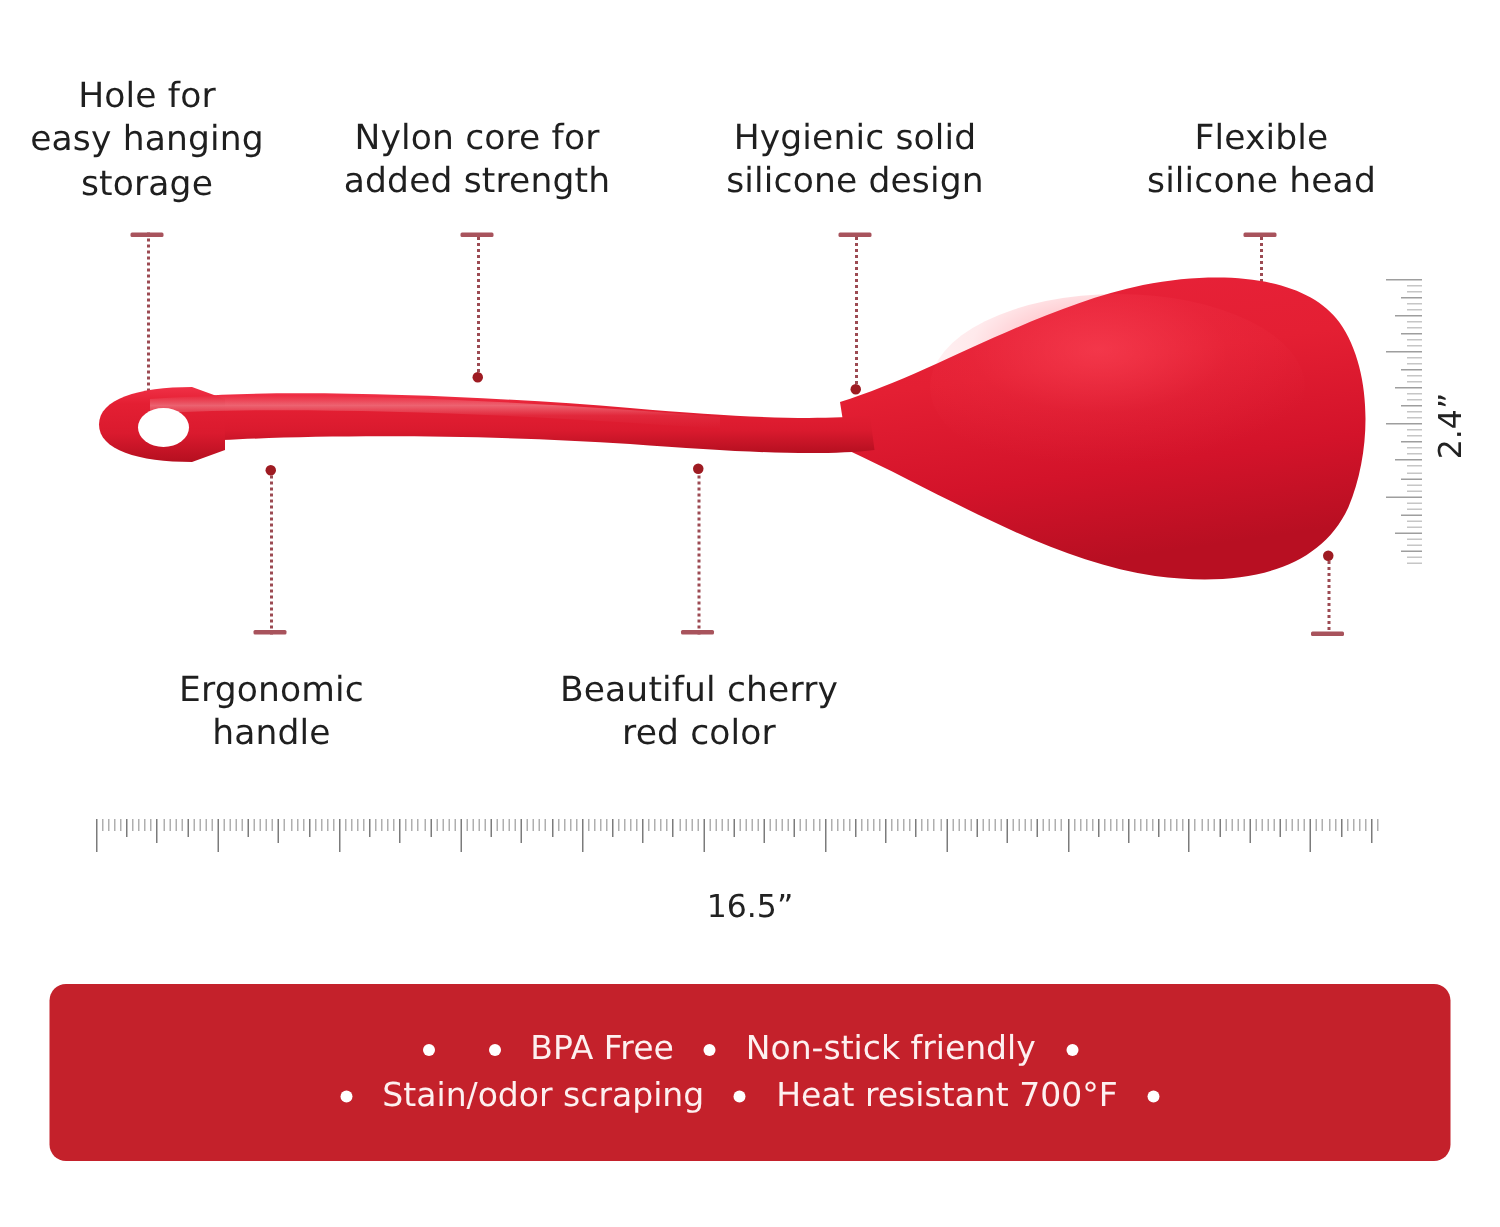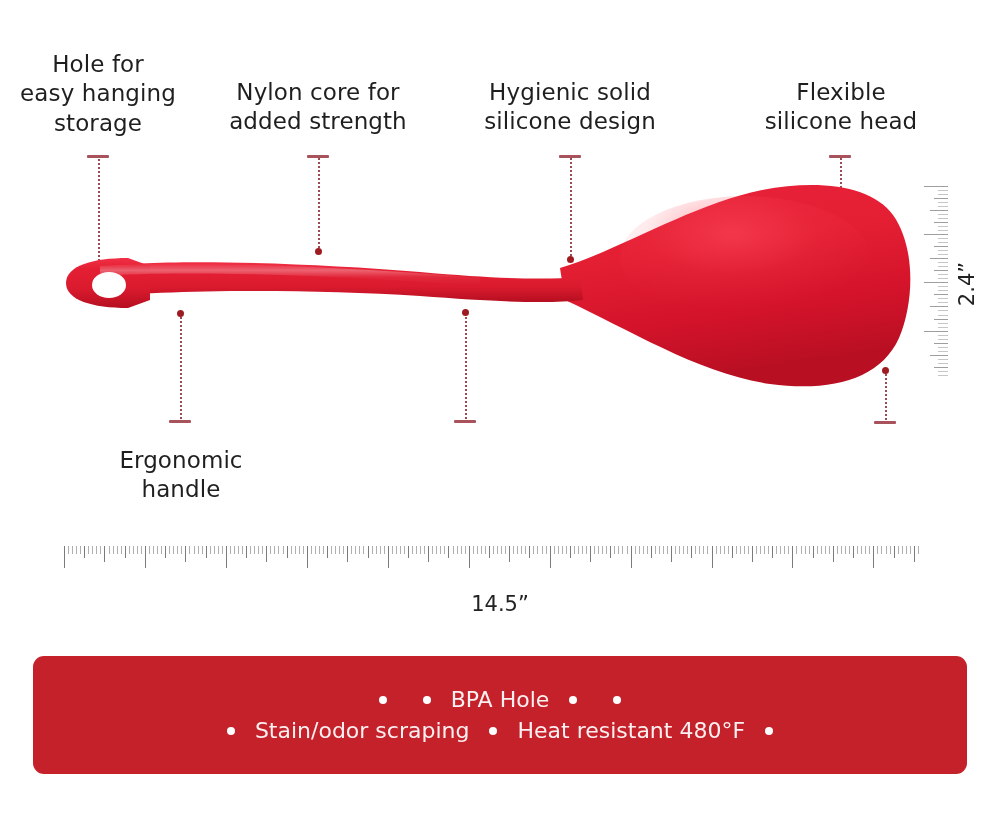--- a/index.html
+++ b/index.html
@@ -252,20 +252,22 @@
 
   <div class="leader up" style="left:885px; top:370px; height:54px;">
     <div class="stem"></div>
     <div class="cap"></div>
     <div class="dot"></div>
   </div>
 
   <div class="callout-label" style="left:70px; top:446px; width:222px;">Ergonomic
 handle</div>
 
+  <div class="callout-label" style="left:350px; top:446px; width:232px;">Beautiful cherry
+red color</div>
 
 
   <div class="ruler-v" id="ruler-vertical" style="left:922px; top:186px; width:26px; height:190px;">
       <div class="tick" style="width: 24px; opacity: 0.85;"></div>
       <div class="tick" style="width: 10px; opacity: 0.5;"></div>
       <div class="tick" style="width: 10px; opacity: 0.5;"></div>
       <div class="tick" style="width: 14px; opacity: 0.85;"></div>
       <div class="tick" style="width: 10px; opacity: 0.5;"></div>
       <div class="tick" style="width: 10px; opacity: 0.5;"></div>
       <div class="tick" style="width: 18px; opacity: 0.85;"></div>
@@ -522,32 +524,33 @@
       <div class="tick" style="height: 8px; opacity: 0.55;"></div>
       <div class="tick" style="height: 12px; opacity: 0.9;"></div>
       <div class="tick" style="height: 8px; opacity: 0.55;"></div>
       <div class="tick" style="height: 8px; opacity: 0.55;"></div>
       <div class="tick" style="height: 8px; opacity: 0.55;"></div>
       <div class="tick" style="height: 8px; opacity: 0.55;"></div>
       <div class="tick" style="height: 16px; opacity: 0.9;"></div>
       <div class="tick" style="height: 8px; opacity: 0.55;"></div>
     </div>
 
-  <div class="ruler-caption" style="left:440px; top:592px; width:120px; text-align:center;">14.5”</div>
+  <div class="ruler-caption" style="left:440px; top:592px; width:120px; text-align:center;">16.5”</div>
 
   <div id="banner">
     <div class="banner-row" id="banner-row-1">
         <span class="bullet"></span>
         <span class="bullet"></span>
-        <span class="item">BPA Hole</span>
-        <span class="bullet"></span>
+        <span class="item">BPA Free</span>
+        <span class="bullet"></span>
+        <span class="item">Non-stick friendly</span>
         <span class="bullet"></span>
       </div>
     <div class="banner-row" id="banner-row-2">
         <span class="bullet"></span>
         <span class="item">Stain/odor scraping</span>
         <span class="bullet"></span>
-        <span class="item">Heat resistant  480°F</span>
+        <span class="item">Heat resistant  700°F</span>
         <span class="bullet"></span>
       </div>
   </div>
 
 </div>
 
 </body></html>

